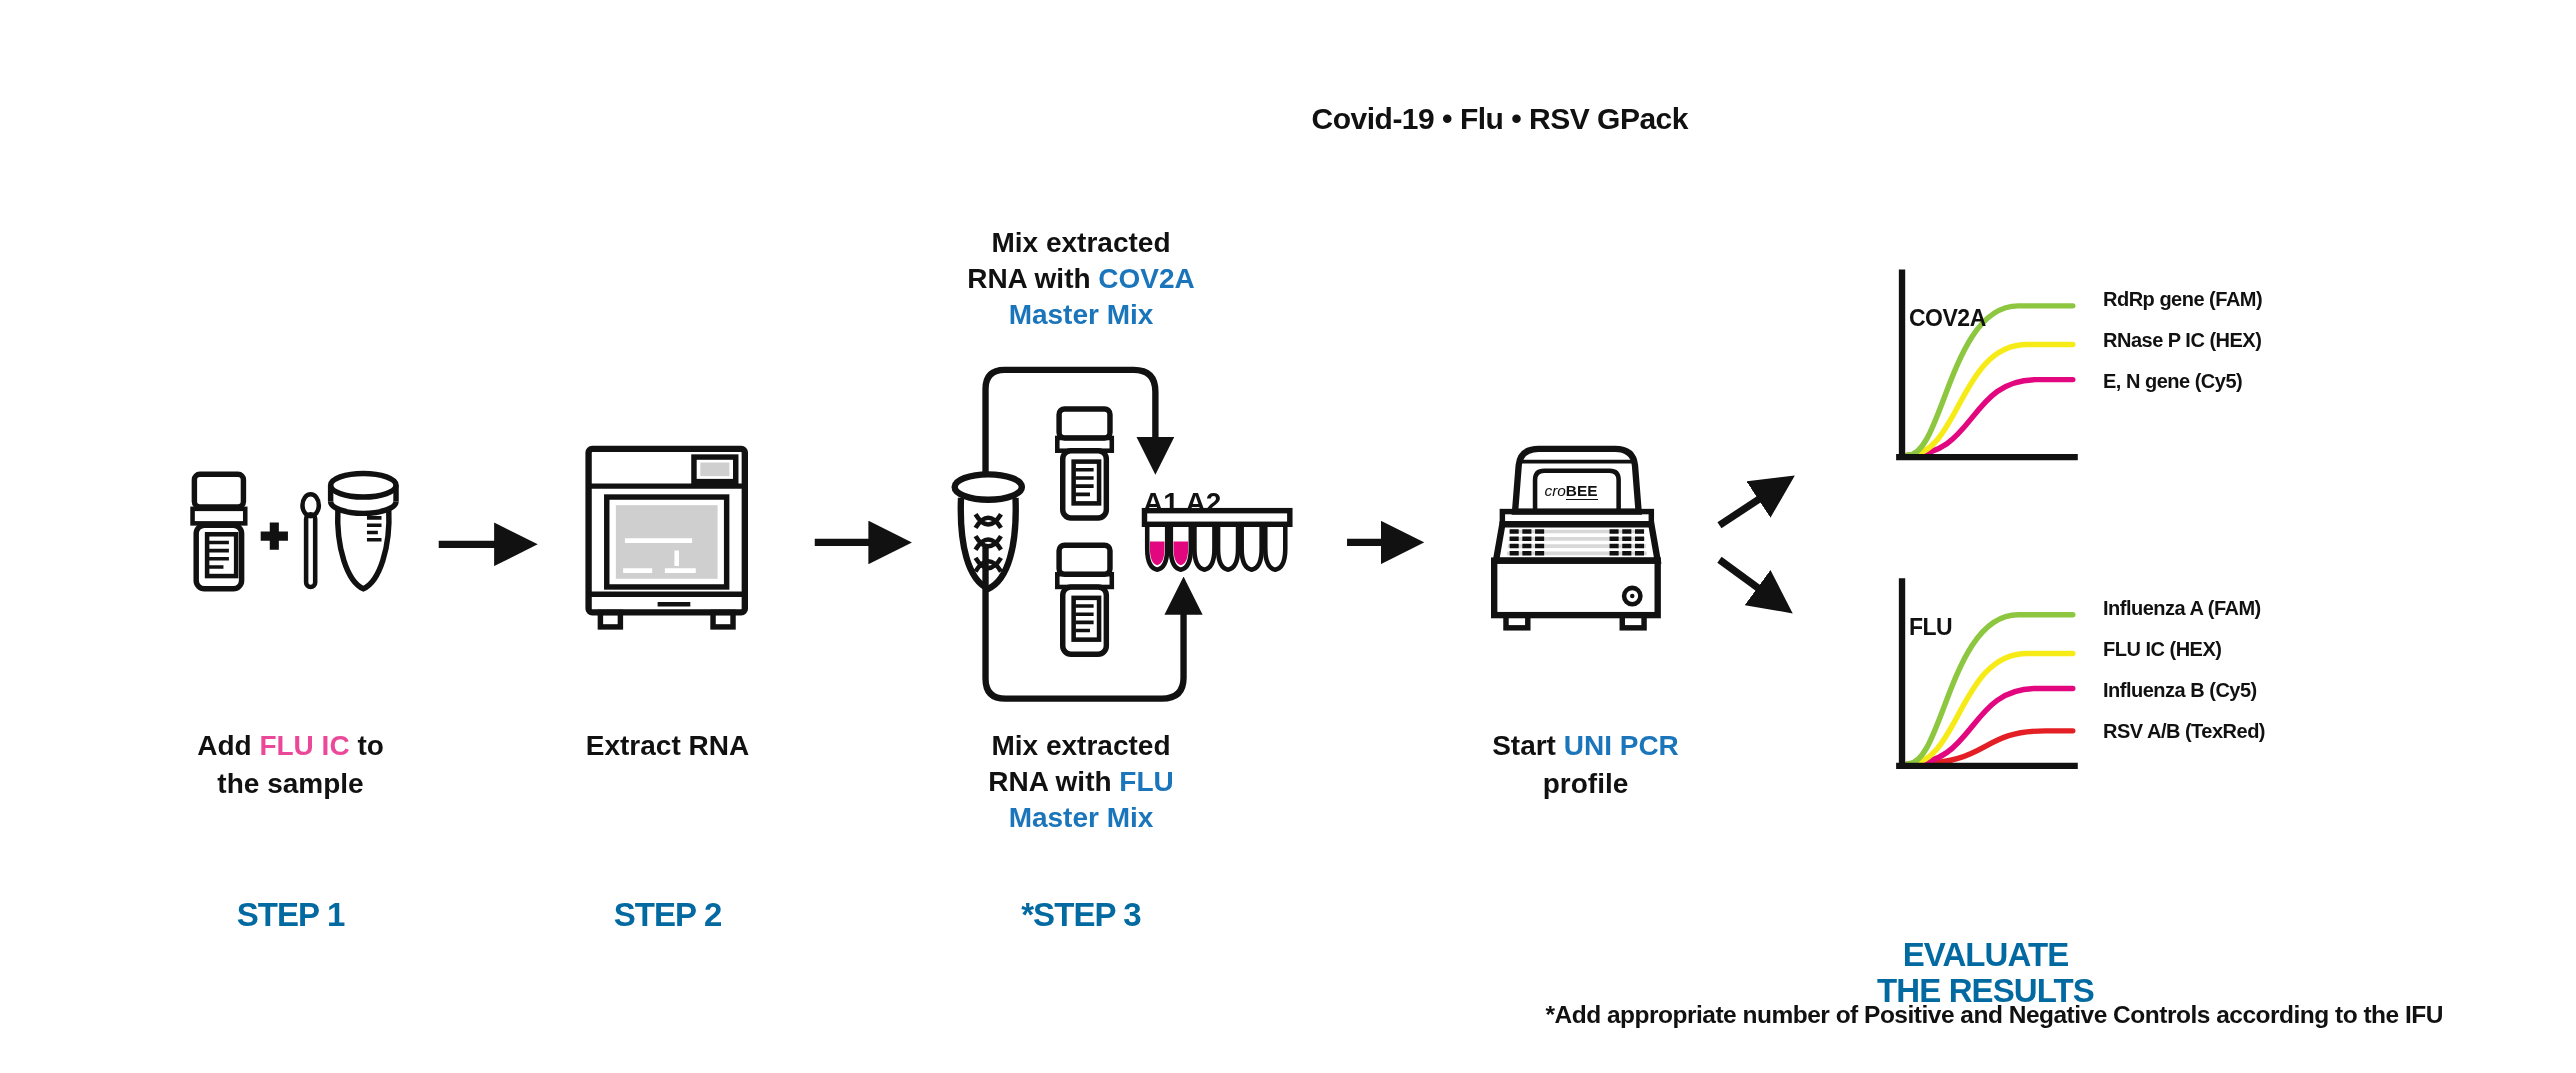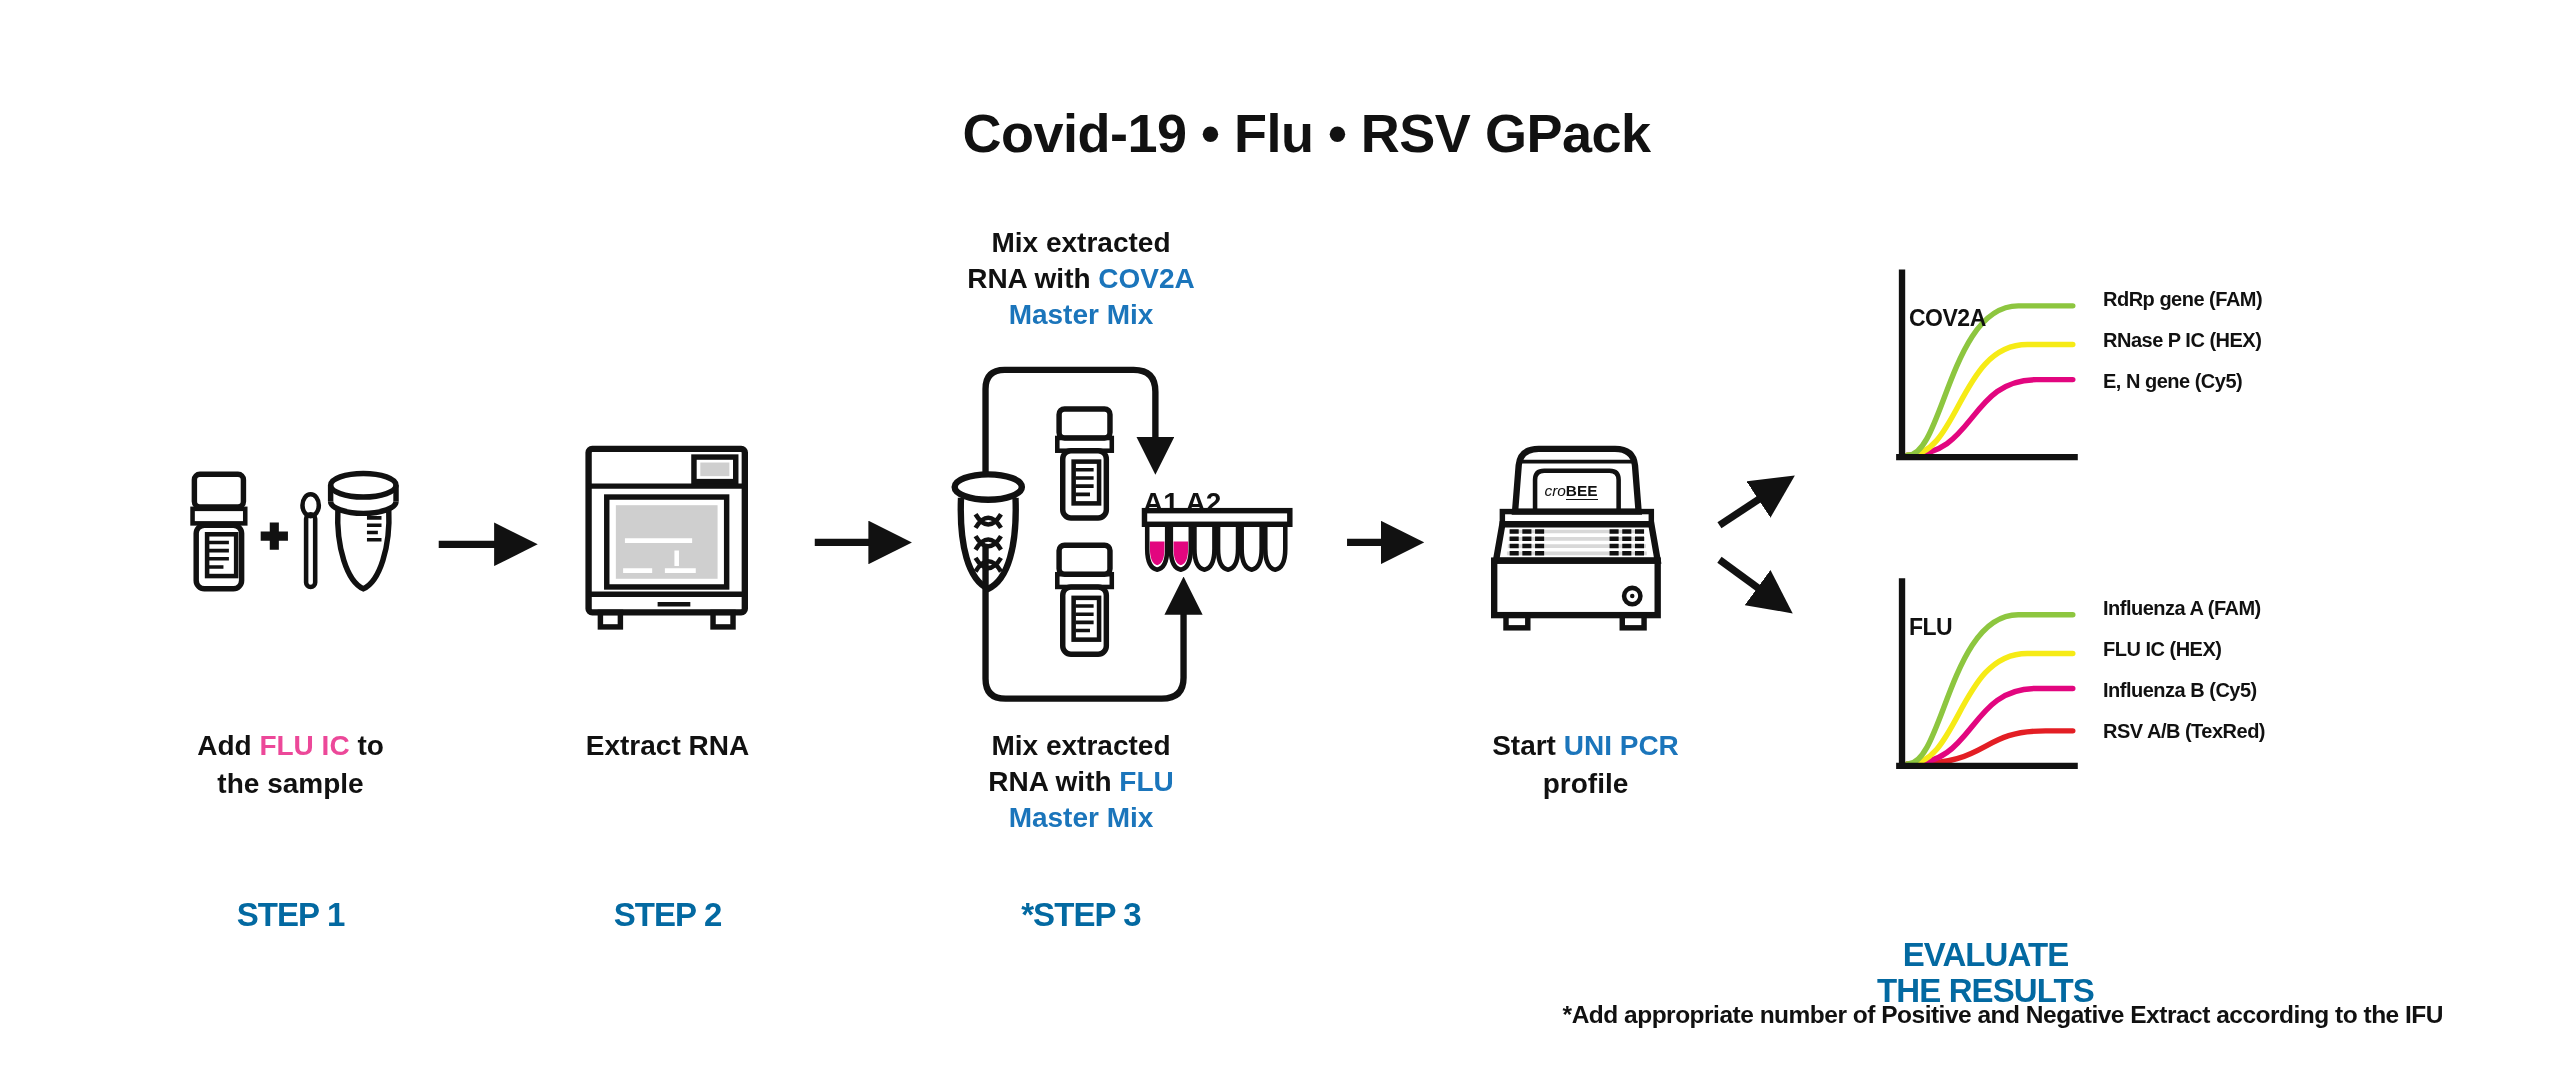--- a/index.html
+++ b/index.html
@@ -1,20 +1,20 @@
 <!DOCTYPE html>
 <html style="font-size:14.5px"><head>
 <meta charset="utf-8">
 <style>
   html,body{margin:0;padding:0;background:#fff;}
   .canvas{position:relative;width:2576px;height:1074px;background:#fff;overflow:hidden;
           font-family:"Liberation Sans",sans-serif;color:#111;}
   .abs{position:absolute;}
   svg{position:absolute;left:0;top:0;}
-  .title{left:925px;top:102px;width:763px;text-align:center;font-size:54px;font-weight:bold;
+  .title{left:925px;top:102px;width:763px;text-align:right;font-size:30px;font-weight:bold;
          letter-spacing:-0.5px;}
   .caption{font-size:28px;font-weight:bold;text-align:center;line-height:38px;color:#111;}
   .cap-sm{line-height:36px;}
   .blue{color:#1B75BB;}
   .red{color:#ec4899;}
   .steplabel{font-size:33px;font-weight:bold;color:#0369a1;text-align:center;letter-spacing:-0.9px;
              line-height:36px;}
   .legend{font-size:20px;font-weight:bold;letter-spacing:-0.5px;line-height:41px;white-space:nowrap;}
   .chartlabel{font-size:23px;font-weight:bold;letter-spacing:-0.5px;}
   .striplabel{font-size:28px;font-weight:bold;letter-spacing:0px;}
@@ -204,15 +204,15 @@
   </div>
 
   <div class="abs steplabel" style="left:109px;top:897px;width:363px;">STEP 1</div>
   <div class="abs steplabel" style="left:486px;top:897px;width:363px;">STEP 2</div>
   <div class="abs steplabel" style="left:904px;top:897px;width:354px;">*STEP 3</div>
   <div class="abs steplabel" style="left:1804px;top:897px;width:363px;margin-top:40px;">
     <span>EVALUATE</span><br>
     <span>THE RESULTS</span>
   </div>
 
-  <div class="abs footnote">*Add appropriate number of Positive and Negative Extract according to the IFU</div>
+  <div class="abs footnote">*Add appropriate number of Positive and Negative Controls according to the IFU</div>
 </div>
 
 
 </body></html>

